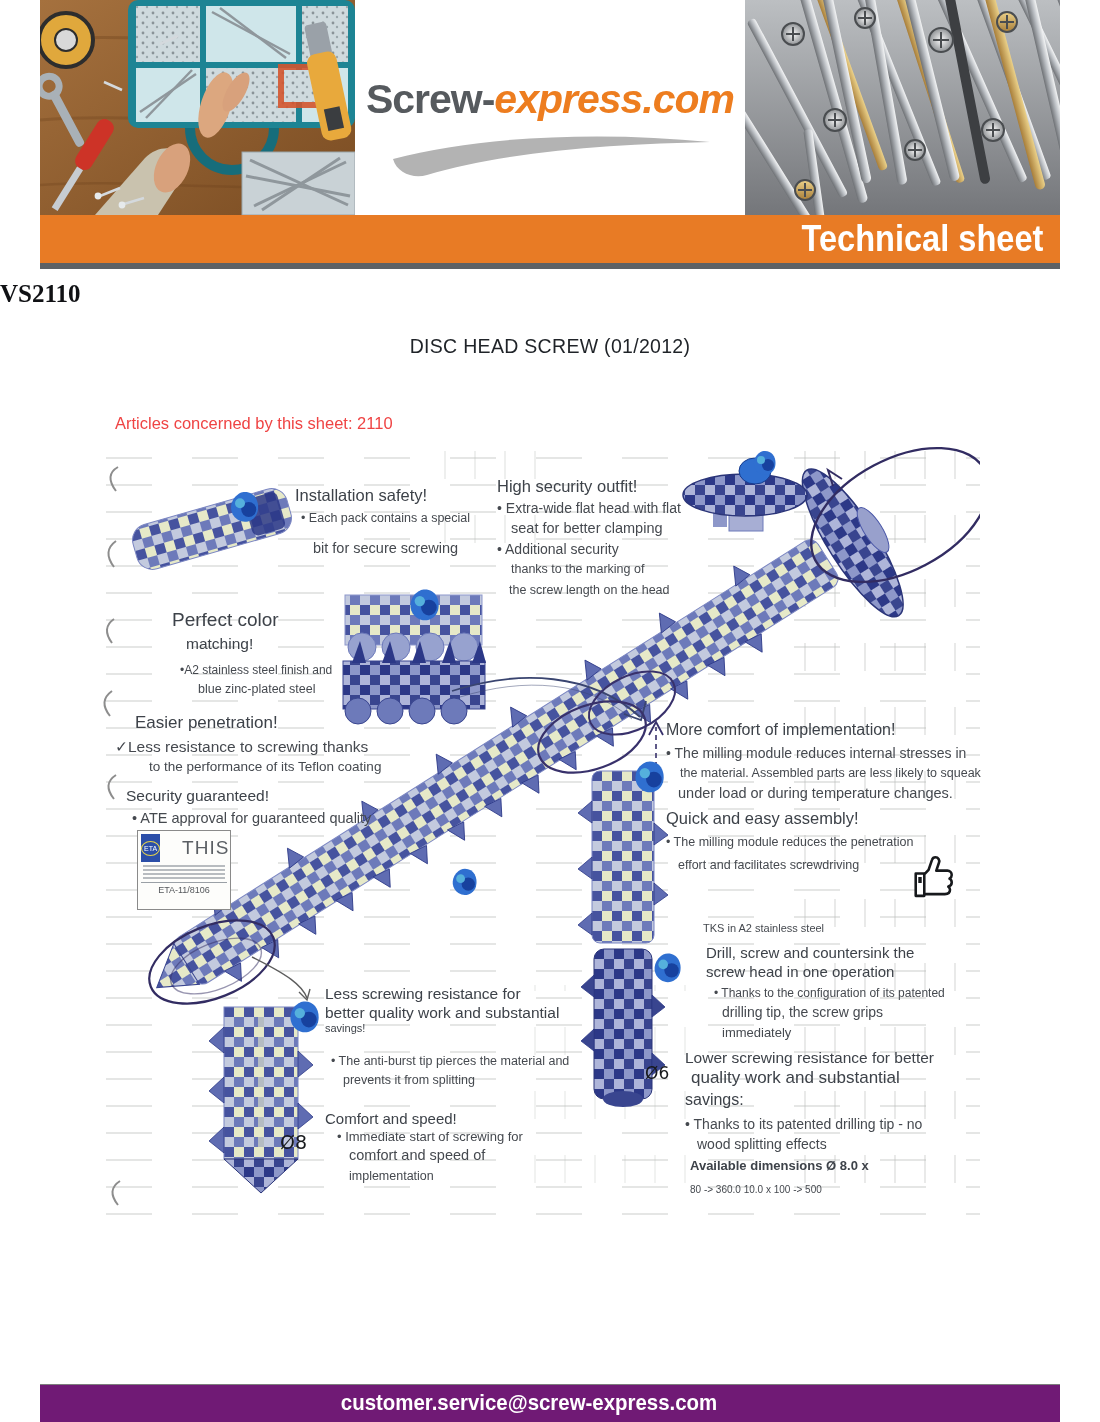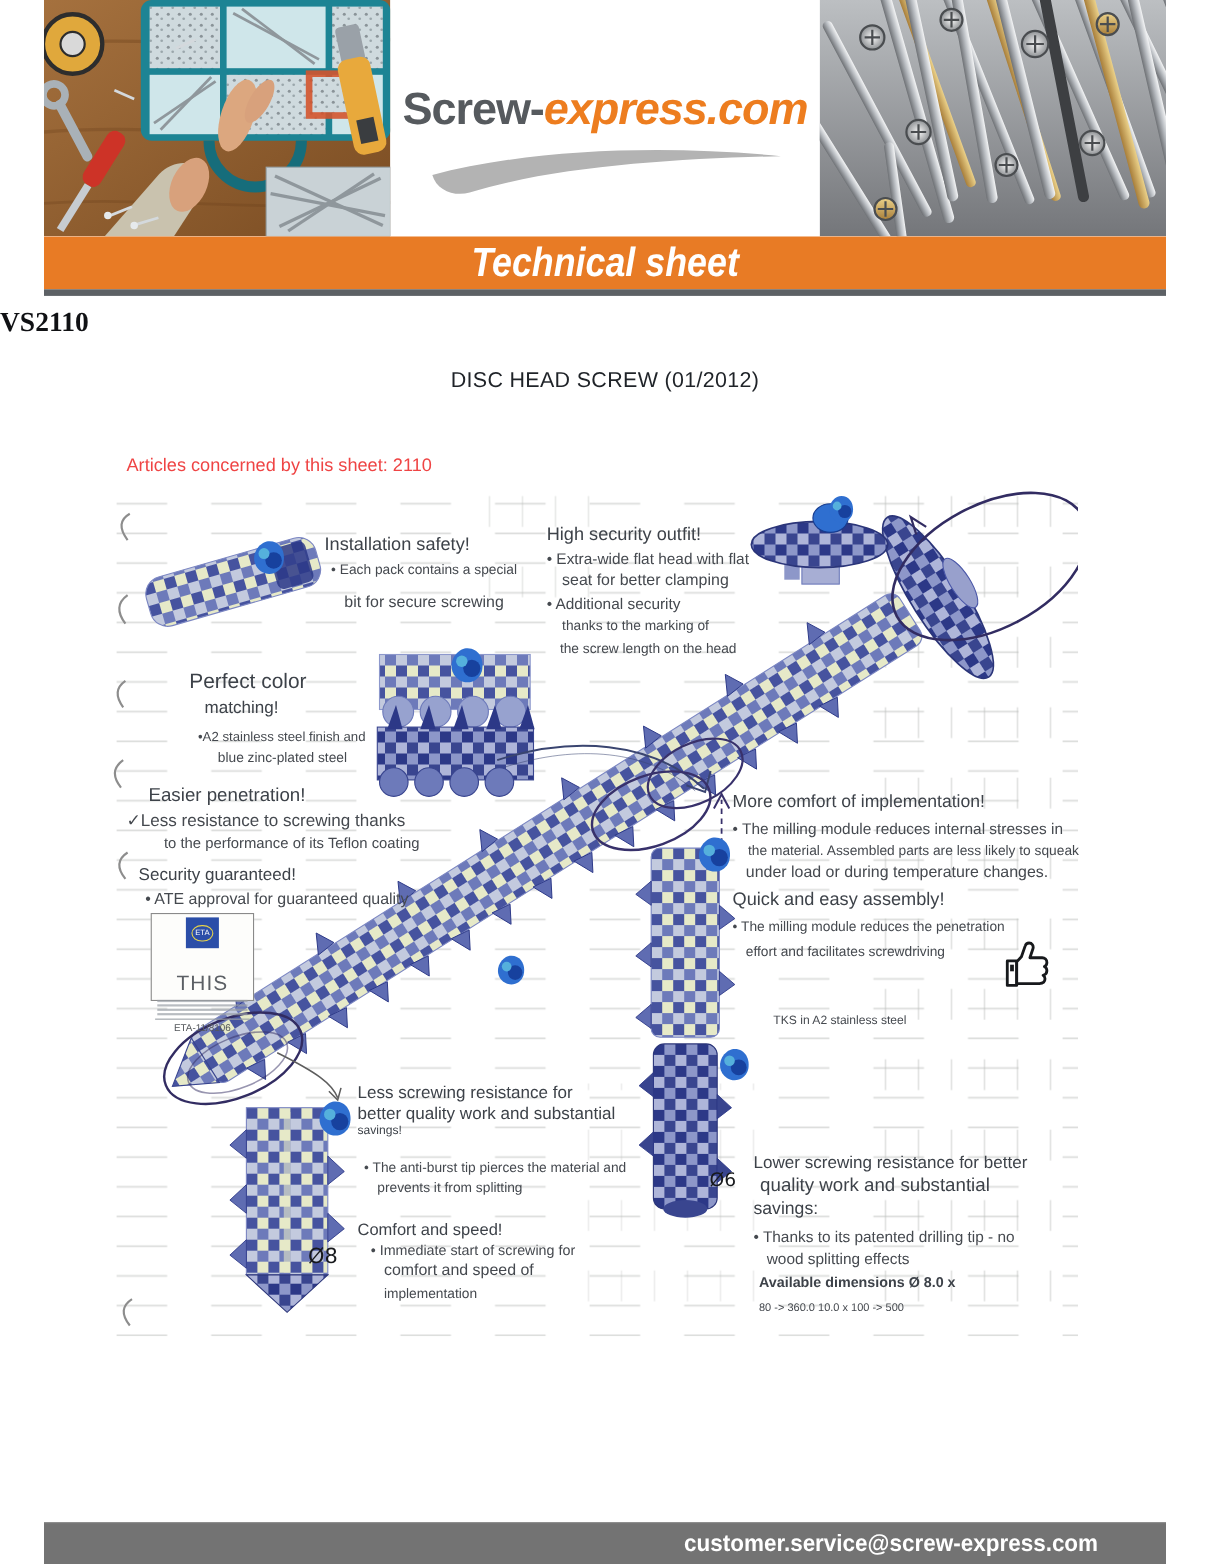--- a/index.html
+++ b/index.html
@@ -6,45 +6,45 @@
   .page{position:relative;width:1100px;height:1422px;background:#fff;font-family:"Liberation Sans",sans-serif;overflow:hidden;}
   .abs{position:absolute;}
 
   
   .photo{overflow:hidden;}
   .photo-left{left:40px;top:0;width:315px;height:215px;}
   .photo-right{left:745px;top:0;width:315px;height:215px;}
   .logo{left:355px;top:0;width:390px;height:215px;text-align:center;}
   .logo-text{margin-top:76px;font-size:41px;font-weight:bold;color:#565a5e;letter-spacing:-1px;white-space:nowrap;}
   .logo-text .lx{color:#ED7D1F;font-style:italic;}
-  .banner{left:40px;top:215px;width:1020px;height:48px;background:#E87B25;display:flex;align-items:center;justify-content:center;font-style:italic;}
+  .banner{left:40px;top:215px;width:1020px;height:48px;background:#E87B25;display:flex;align-items:center;justify-content:flex-end;}
   .banner span{font-size:37px;font-weight:bold;color:#fff;transform:scaleX(.88);white-space:nowrap;}
   .banner-underline{left:40px;top:263px;width:1020px;height:6px;background:#5d6165;}
   .code-title{left:0;top:280px;width:1100px;text-align:left;font-family:"Liberation Serif",serif;font-weight:bold;font-size:25px;color:#101114;}
   .product-title{left:0;top:335px;width:1100px;text-align:center;font-size:19.5px;color:#1f2328;letter-spacing:.3px;}
   .articles{left:115px;top:414px;font-size:16.5px;color:#ef4444;}
 
   
   .callout{position:absolute;color:#45494f;line-height:1.24;}
   .callout .h{color:#3d4249;}
 
   
   .eta{left:137px;top:830px;width:94px;height:80px;border:1px solid #8a8a8a;background:#fdfdfb;box-sizing:border-box;padding:3px;}
-  .eta-top{display:flex;align-items:center;gap:22px;flex-direction:column;}
+  .eta-top{display:flex;align-items:center;gap:22px;}
   .eta-flag{width:30px;height:28px;background:#2b4ea8;display:flex;align-items:center;justify-content:center;}
   .eta-flag span{font-size:7px;color:#fff;border:1px solid #e8d44a;border-radius:50%;padding:3px 2px;line-height:1;}
   .eta-this{font-size:19px;color:#5b5f64;letter-spacing:1px;}
   .eta-lines{margin-top:3px;}
   .eta-lines i{display:block;height:2px;background:#9aa0a6;margin:2px 2px;opacity:.7;}
   .eta-code{margin-top:3px;border-top:1px solid #9aa0a6;text-align:center;font-size:9px;color:#55585c;padding-top:2px;}
 
   .dlabel{position:absolute;font-family:"DejaVu Sans",sans-serif;color:#17191c;}
 
   
-  .footer{left:40px;top:1384px;width:1020px;height:38px;background:#737373;border-top:1px solid #7d7d7d;display:flex;align-items:center;justify-content:flex-end;padding-right:62px;box-sizing:border-box;}
+  .footer{left:40px;top:1384px;width:1020px;height:38px;background:#701a75;border-top:1px solid #7d7d7d;display:flex;align-items:center;justify-content:center;padding-right:62px;box-sizing:border-box;}
   .footer .email{color:#fff;font-weight:bold;font-size:21.5px;transform:scaleX(.95);transform-origin:right center;white-space:nowrap;}
 </style>
 </head>
 <body>
 
 <div class="page">
 
   <div class="abs photo photo-left">
     <svg width="315" height="215" viewBox="0 0 315 215">
       <defs>
@@ -450,20 +450,27 @@
   <svg class="abs" style="left:910px;top:853px" width="56" height="48" viewBox="0 0 64 56">
     <g fill="#ffffff" stroke="#17191c" stroke-width="3" stroke-linejoin="round">
       <path d="M6,24 h10 v26 h-10 z"></path>
       <path d="M16,48 h24 c4,0 6,-2 6,-5 c0,-1.6 -0.8,-3 -2,-3.8 c2.4,-0.6 4,-2.4 4,-4.8 c0,-2 -1,-3.6 -2.6,-4.4 c1.6,-0.9 2.6,-2.5 2.6,-4.4 c0,-2.8 -2.2,-5 -5,-5 h-13 l3.2,-9.5 c1,-3 -1,-6.1 -4.1,-6.1 c-2,0 -3.5,1.1 -4.1,3 l-4,11.6 l-5,5.4 z"></path>
     </g>
     <rect x="9" y="28" width="4" height="7" fill="#17191c"></rect>
   </svg>
 
   <div class="callout" style="left:703px;top:922px;font-size:11px">TKS in A2 stainless steel</div>
 
+  <div class="callout" style="left:706px;top:944px">
+    <div class="h" style="font-size:15px">Drill, screw and countersink the</div>
+    <div class="h" style="font-size:15px">screw head in one operation</div>
+    <div style="font-size:12px;margin-top:5px;padding-left:8px">• Thanks to the configuration of its patented</div>
+    <div style="font-size:14px;padding-left:16px;margin-top:3px">drilling tip, the screw grips</div>
+    <div style="font-size:13px;padding-left:16px;margin-top:4px">immediately</div>
+  </div>
 
   <div class="callout" style="left:685px;top:1048px">
     <div class="h" style="font-size:15.5px">Lower screwing resistance for better</div>
     <div class="h" style="font-size:17px;padding-left:6px">quality work and substantial</div>
     <div class="h" style="font-size:16px;margin-top:2px">savings:</div>
     <div style="font-size:14px;margin-top:6px">• Thanks to its patented drilling tip - no</div>
     <div style="font-size:14px;padding-left:12px;margin-top:3px">wood splitting effects</div>
   </div>
 
   <div class="callout" style="left:690px;top:1158px">

